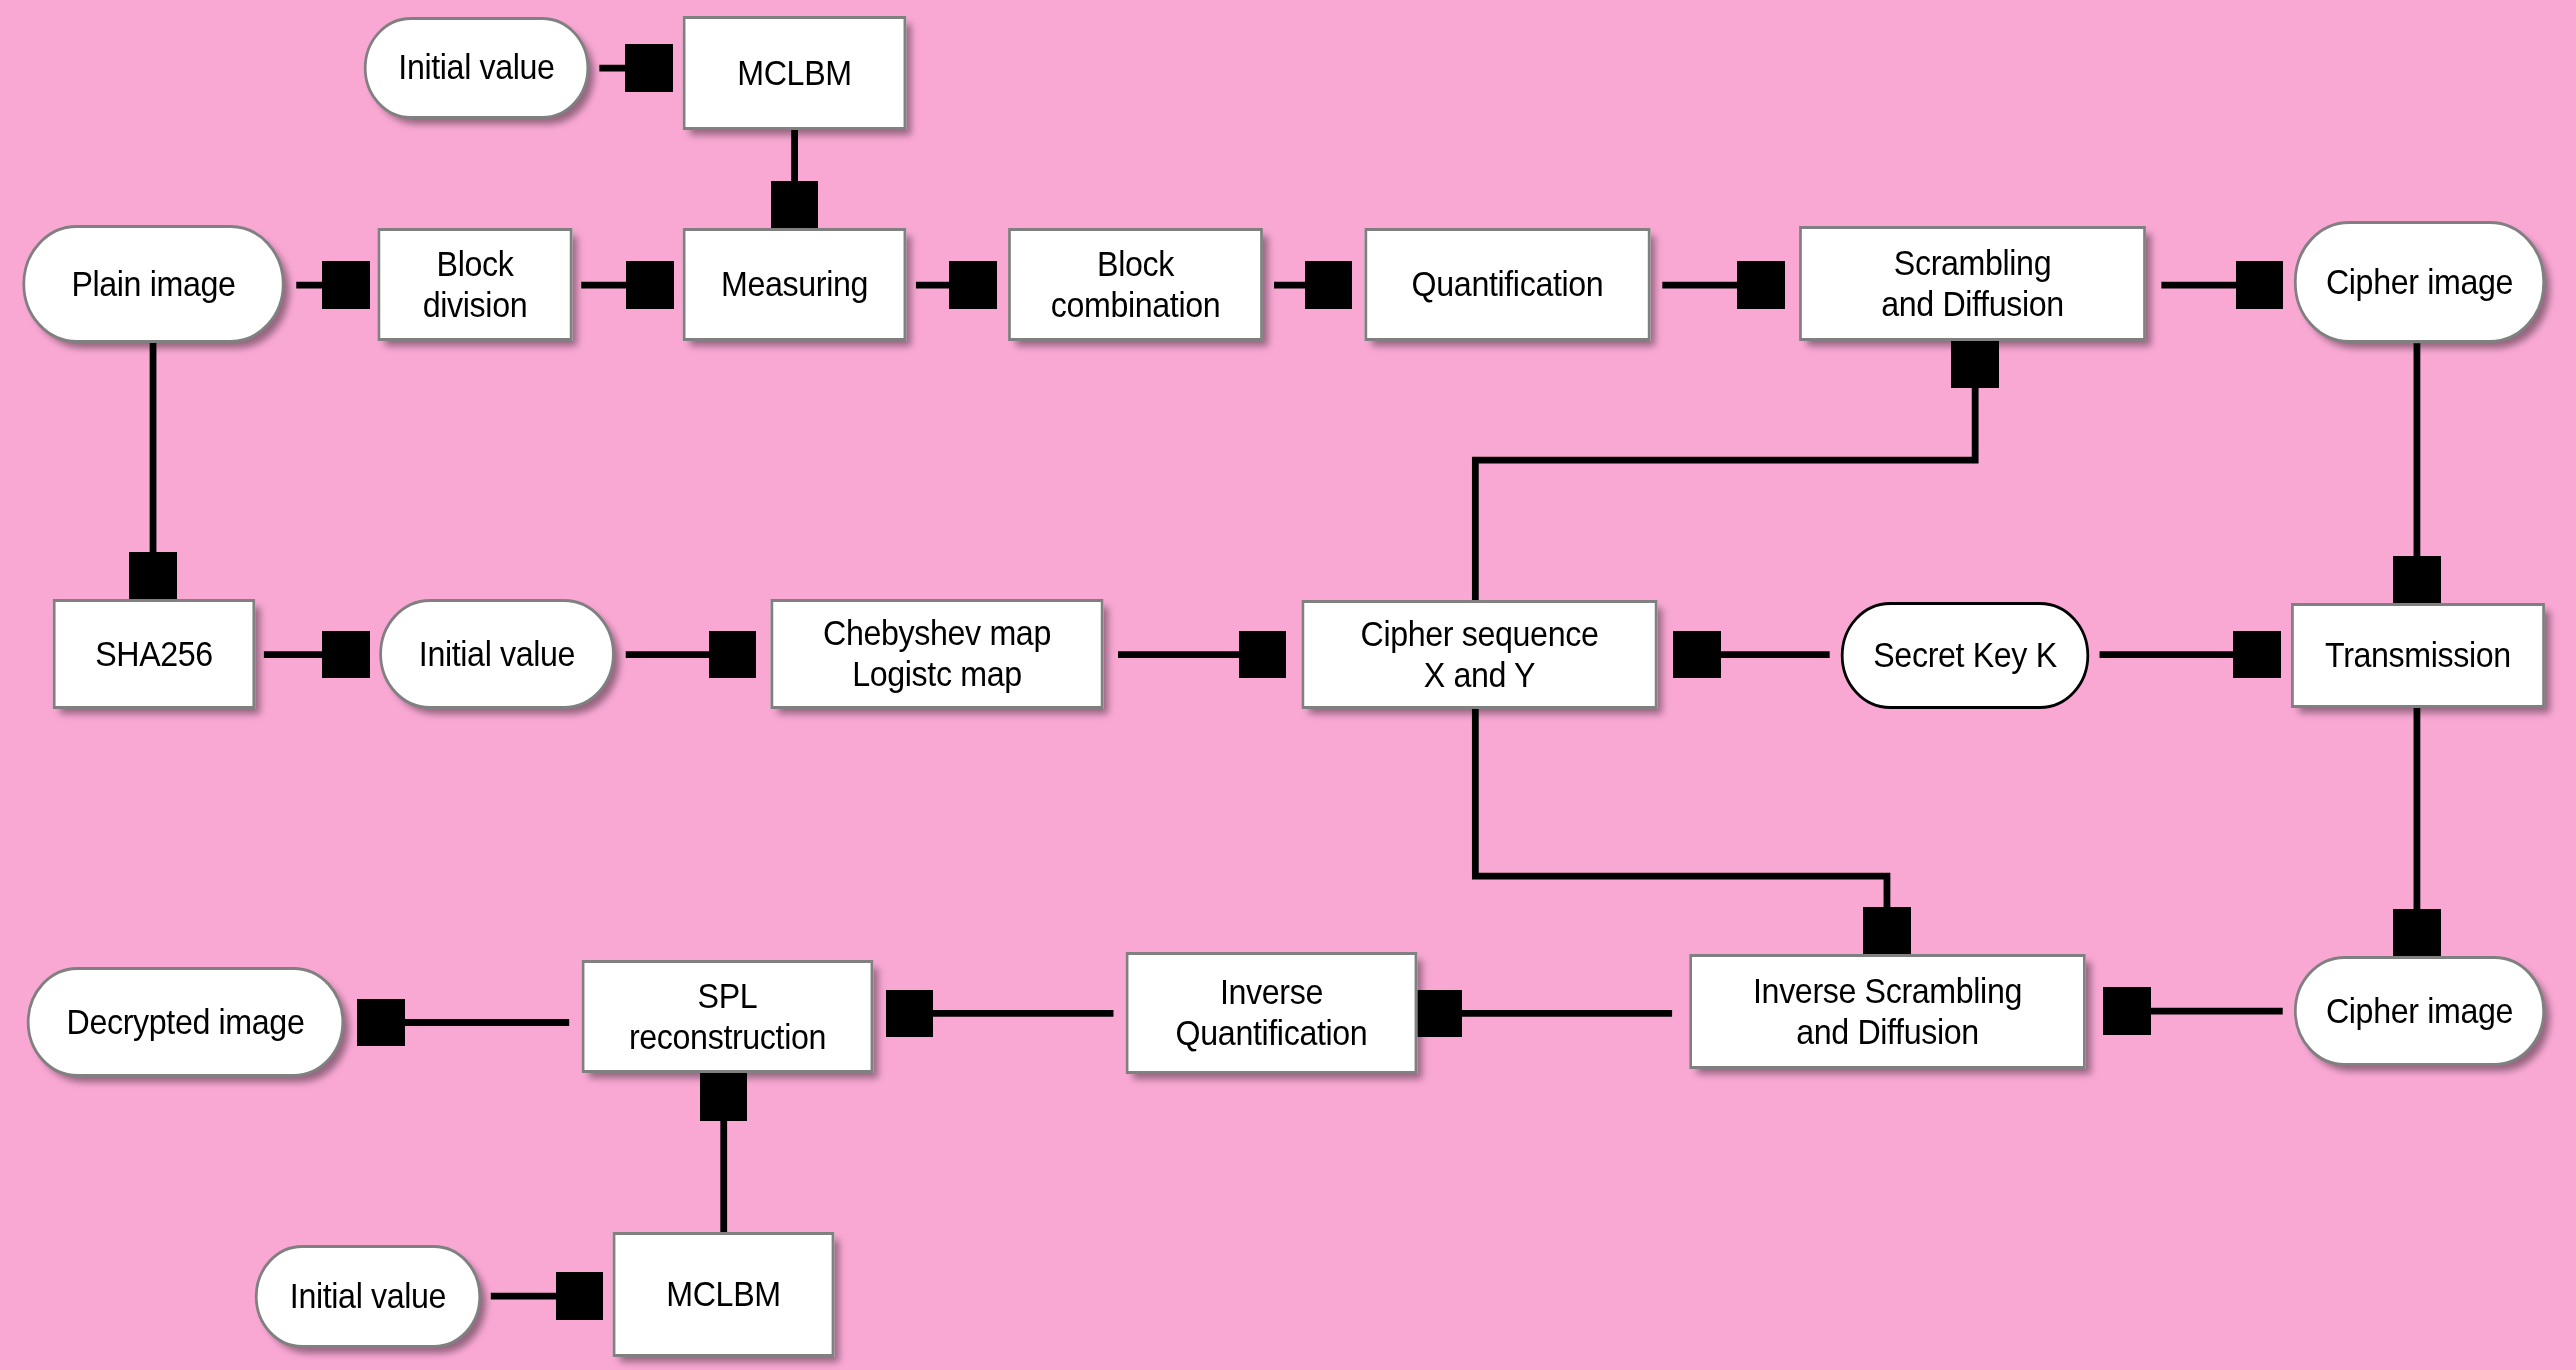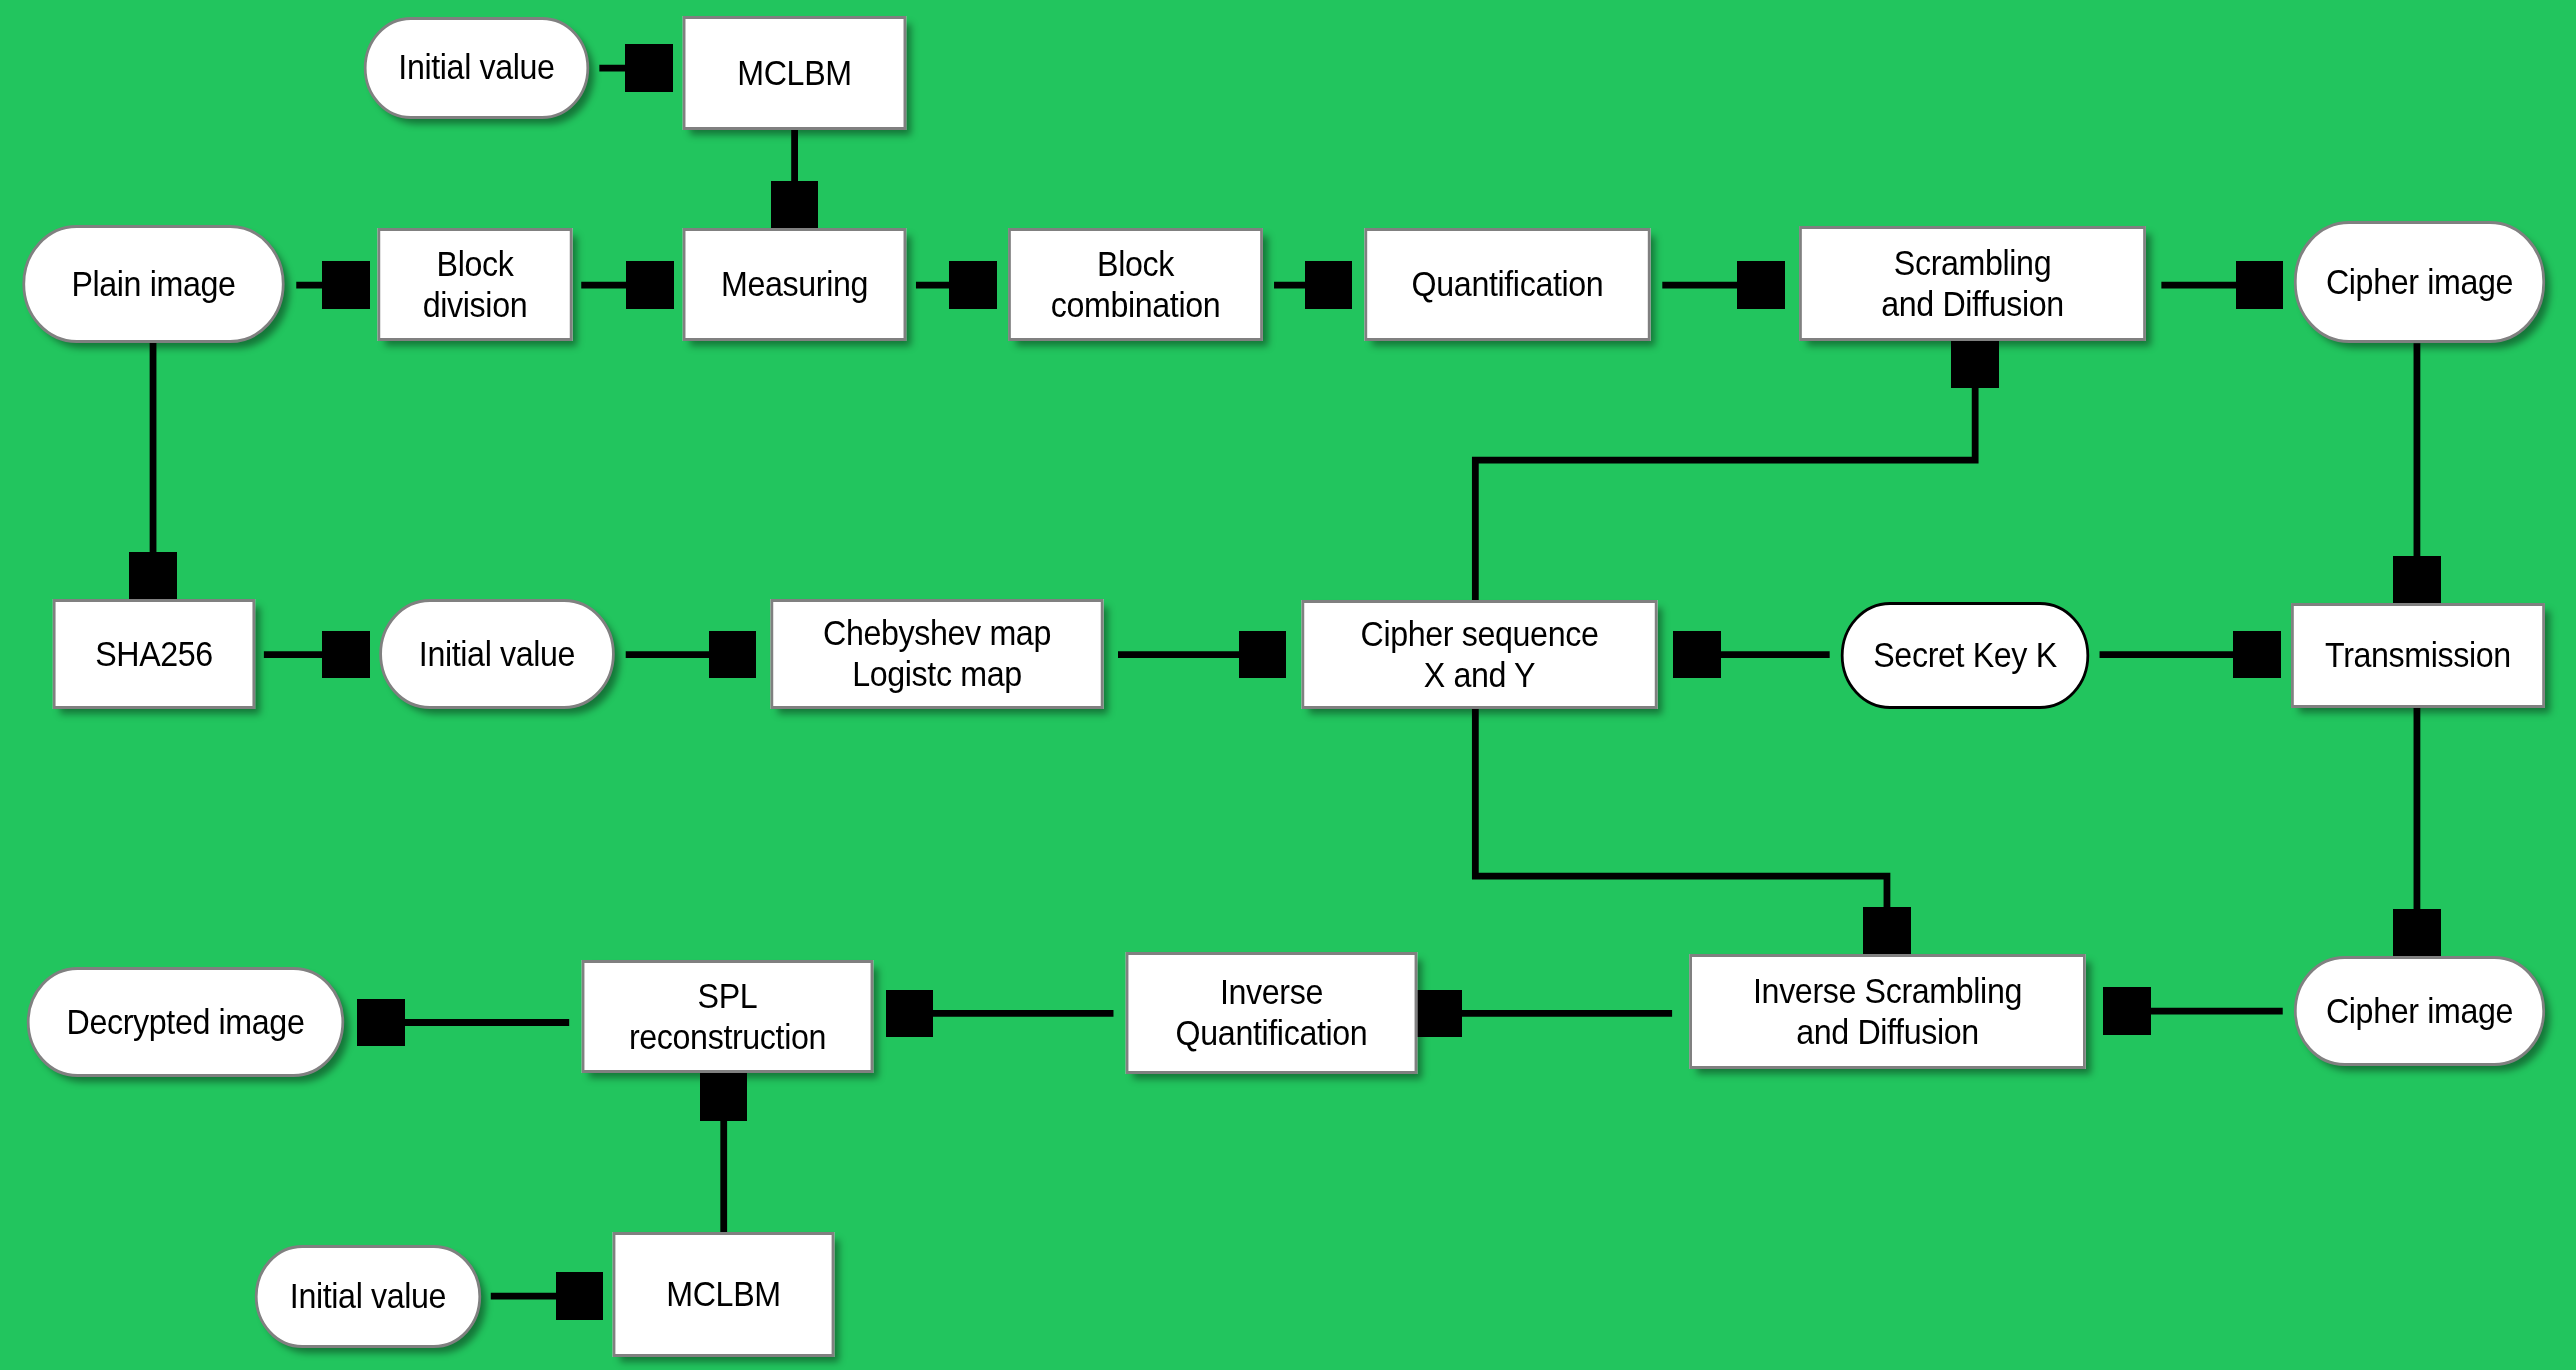--- a/index.html
+++ b/index.html
@@ -3,21 +3,21 @@
 <meta charset="utf-8">
 <style>
   html, body {
     margin: 0; padding: 0;
     background: #ffffff;
   }
   #canvas {
     position: relative;
     width: 2576px;
     height: 1371px;
-    background: #22c55e;
+    background: #f9a8d4;
     overflow: hidden;
     font-family: "Liberation Sans", "DejaVu Sans", sans-serif;
   }
   .node {
     position: absolute;
     box-sizing: border-box;
     background: #ffffff;
     border: 3px solid #808080;
     color: #000000;
     display: flex;

